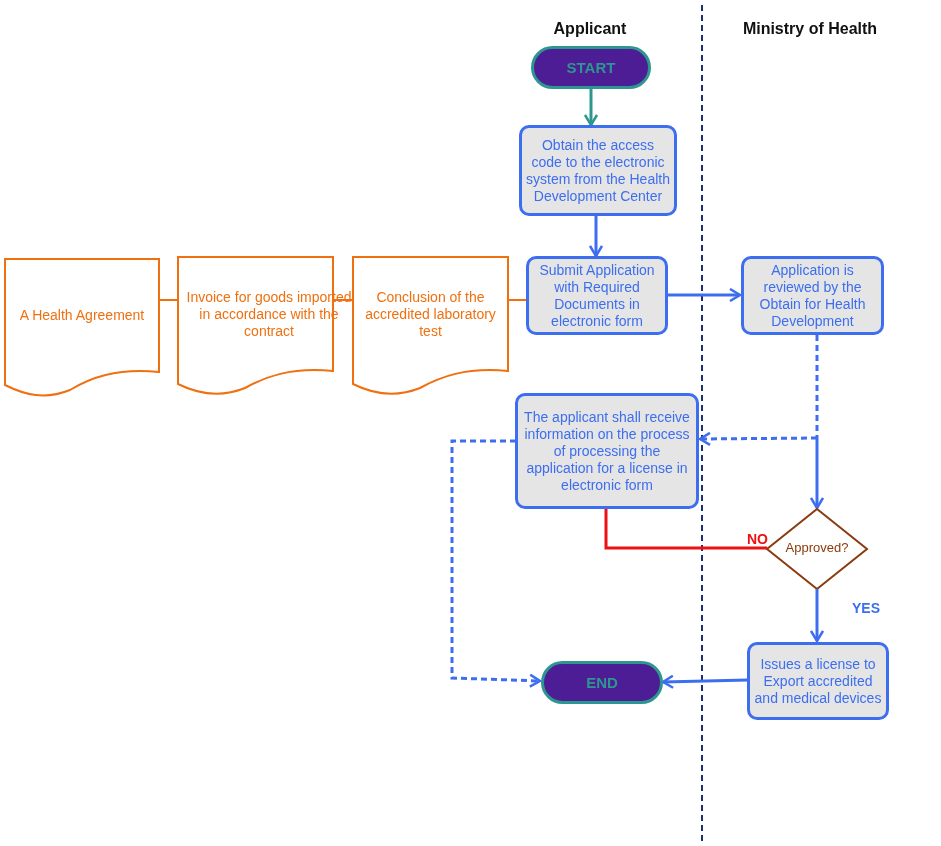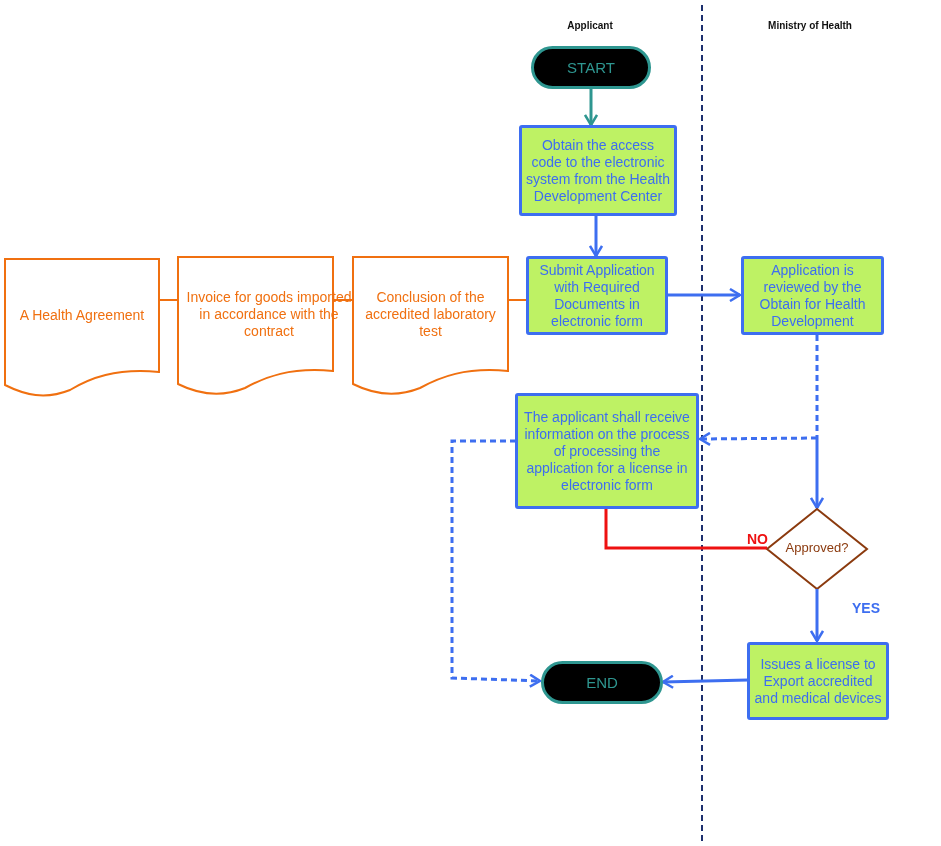--- a/index.html
+++ b/index.html
@@ -1,23 +1,23 @@
 <!DOCTYPE html>
 <html><head>
 <meta charset="utf-8">
 <style>
   html, body { margin: 0; padding: 0; background: #ffffff; }
   body { width: 941px; height: 846px; position: relative; overflow: hidden;
          font-family: "Liberation Sans", sans-serif; }
   svg#diagram { position: absolute; left: 0; top: 0; }
-  .lane-title { position: absolute; font-size: 10px; font-weight: bold; color: #111; text-align: center; }
+  .lane-title { position: absolute; font-size: 16px; font-weight: bold; color: #111; text-align: center; }
   .box { position: absolute; box-sizing: border-box; display: flex; align-items: center; justify-content: center;
          text-align: center; font-size: 14px; line-height: 17px; color: #3d6ef0; }
-  .proc { border: 3px solid #3d6ef0; border-radius: 3px; background: #bef264; padding: 0 4px; }
-  .term { border: 3px solid #2e9690; border-radius: 22px; color: #2e9690; font-weight: normal; font-size: 15px; background:#000000; }
+  .proc { border: 3px solid #3d6ef0; border-radius: 10px; background: #e5e5e5; padding: 0 4px; }
+  .term { border: 3px solid #2e9690; border-radius: 22px; color: #2e9690; font-weight: bold; font-size: 15px; background:#4c1d95; }
   .doc-text { position: absolute; display: flex; align-items: center; justify-content: center; text-align: center;
               font-size: 14px; line-height: 17px; color: #f07010; box-sizing: border-box; padding: 0 6px; }
   .label { position: absolute; font-size: 14px; font-weight: bold; padding-left: 28px; }
   .decision-text { position: absolute; font-size: 13px; color: #8b3a0e; text-align: center; }
 </style>
 </head>
 <body>
 
 <svg id="diagram" width="941" height="846">
   <defs>

